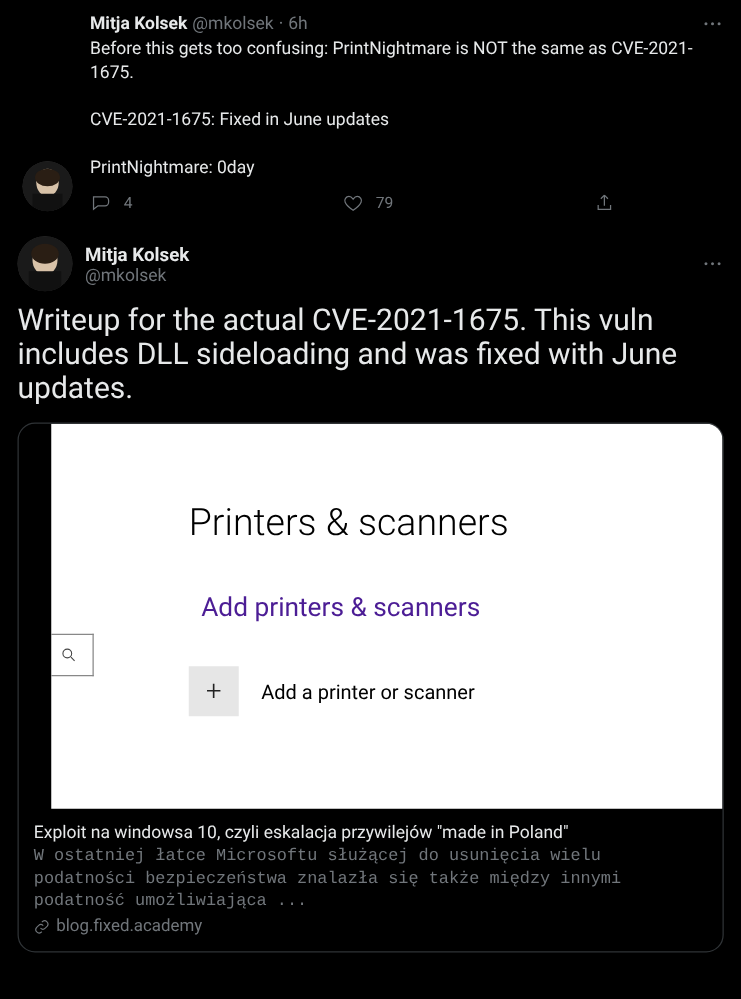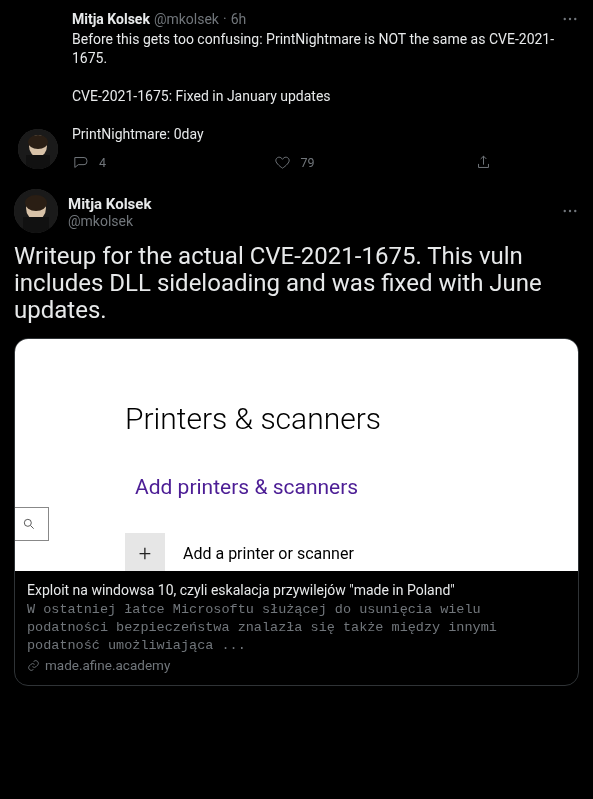--- a/index.html
+++ b/index.html
@@ -113,24 +113,25 @@
   }
   .card {
     margin-top: 14px;
     border: 1px solid #2f3336;
     border-radius: 14px;
     overflow: hidden;
     background: #000;
   }
   .card-image {
     background: #fff;
-    height: 232px;
+    height: 308px;
     position: relative;
     color: #000;
     overflow: hidden;
+    margin-left: 26px;
   }
   .card-image .search-box {
     position: absolute;
     left: -6px;
     top: 168px;
     width: 40px;
     height: 34px;
     border: 1px solid #888;
     border-left: none;
     display: flex;
@@ -223,21 +224,21 @@
       <span class="more-icon">
         <svg viewBox="0 0 24 24" width="18" height="18" fill="#71767b">
             <circle cx="5" cy="12" r="1.6"></circle>
             <circle cx="12" cy="12" r="1.6"></circle>
             <circle cx="19" cy="12" r="1.6"></circle>
           </svg>
       </span>
     </div>
     <div class="tweet-text">Before this gets too confusing: PrintNightmare is NOT the same as CVE-2021-1675.
 
-CVE-2021-1675: Fixed in January updates
+CVE-2021-1675: Fixed in June updates
 
 PrintNightmare: 0day</div>
     <div class="actions">
       <div class="action">
         <svg class="action-icon" viewBox="0 0 24 24">
             <path d="M4 5h13a4 4 0 0 1 4 4v2a4 4 0 0 1-4 4H9l-5 4V5z"></path>
           </svg>
         <span>4</span>
       </div>
       <div class="action">
@@ -296,17 +297,17 @@
         <div class="add-label">Add a printer or scanner</div>
       </div>
     </div>
     <div class="card-meta">
       <div class="card-title">Exploit na windowsa 10, czyli eskalacja przywilejów "made in Poland"</div>
       <div class="card-desc">W ostatniej łatce Microsoftu służącej do usunięcia wielu podatności bezpieczeństwa znalazła się także między innymi podatność umożliwiająca ...</div>
       <div class="card-domain">
         <svg class="link-ic" viewBox="0 0 24 24">
             <path d="M10 14a5 5 0 0 0 7 0l3-3a5 5 0 0 0-7-7l-1 1M14 10a5 5 0 0 0-7 0l-3 3a5 5 0 0 0 7 7l1-1"></path>
           </svg>
-        <span>made.afine.academy</span>
+        <span>blog.fixed.academy</span>
       </div>
     </div>
   </div>
 </div>
 
 </body></html>

